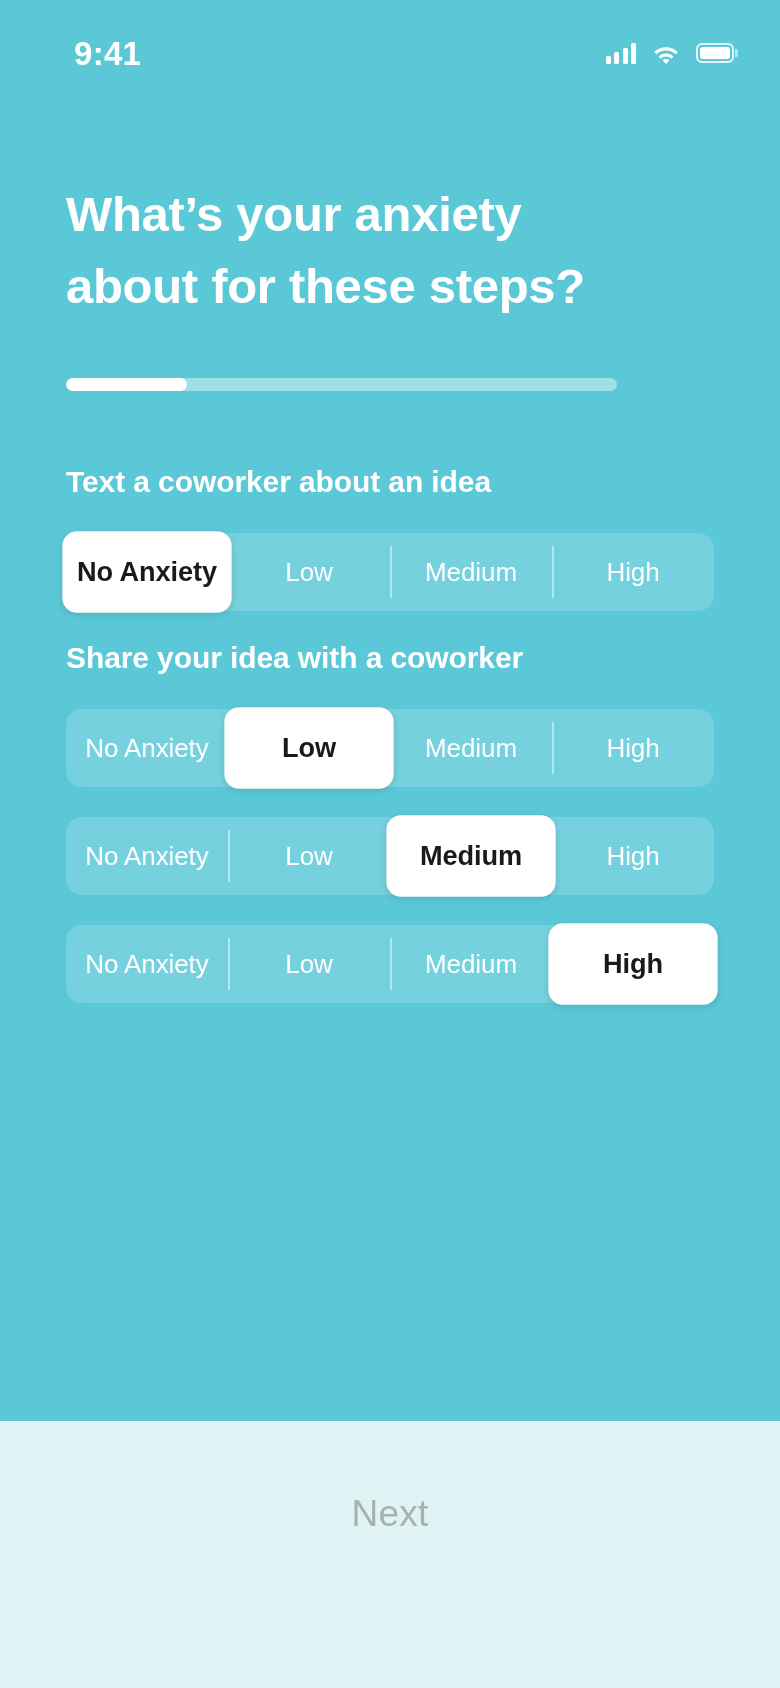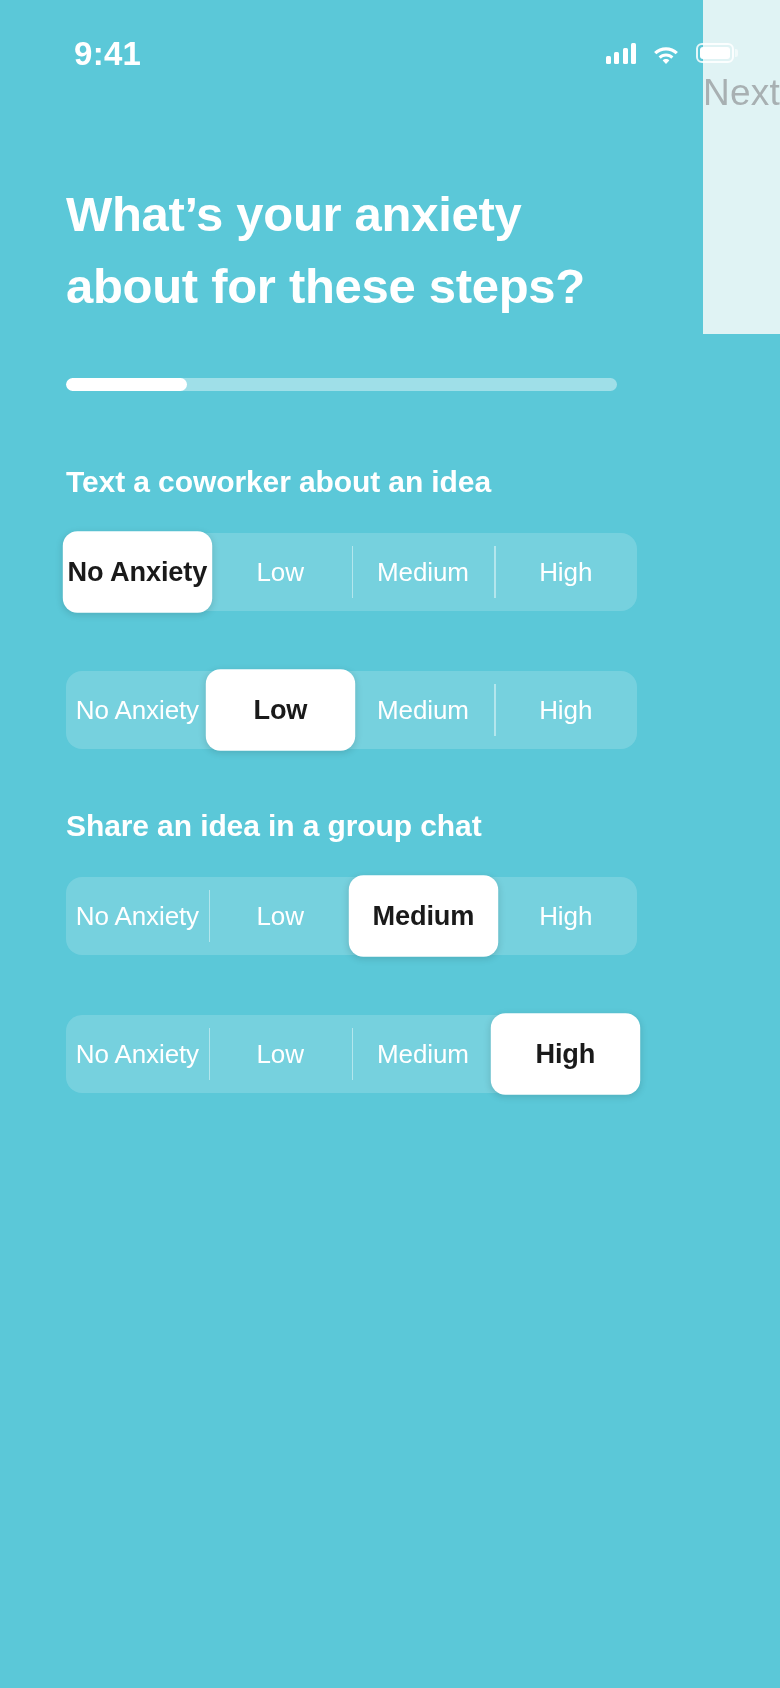--- a/index.html
+++ b/index.html
@@ -42,21 +42,21 @@
     content:""; position:absolute; right:-5.5px; top:50%;
     transform:translateY(-50%);
     width:3px; height:8px; background:rgba(255,255,255,.55);
     border-radius:0 2px 2px 0;
   }
   .ic-batt span { display:block; height:100%; width:100%; background:#fff; border-radius:3px; }
 
   
   .screen {
     position:absolute; top:0; left:0; right:0; bottom:0;
-    display:flex; flex-direction:row;
+    display:flex; flex-direction:column;
   }
   .content {
     flex:1 1 auto;
     padding:0 66px;
     padding-top:178px;
   }
 
   .title {
     color:#ffffff;
     font-size:49px;
@@ -76,21 +76,21 @@
     overflow:hidden;
   }
   .progress-fill {
     height:100%;
     background:#ffffff;
     border-radius:7px;
   }
 
   
   .questions { margin-top:74px; }
-  .qblock { margin-bottom:60px; }
+  .qblock { margin-bottom:30px; }
   .qblock:last-child { margin-bottom:0; }
 
   .qlabel {
     color:#ffffff;
     font-size:30px;
     font-weight:bold;
     letter-spacing:-0.1px;
     margin-bottom:34px;
     white-space:nowrap;
   }
@@ -130,21 +130,21 @@
     color:#1a1a1a;
     font-weight:bold;
     box-shadow:0 2px 7px rgba(0,0,0,0.13);
     transform:scale(1.045);
     z-index:3;
   }
 
   
   .footer {
     flex:0 0 auto;
-    height:334px;
+    height:267px;
     background:#e0f3f4;
     display:flex;
     align-items:flex-start;
     justify-content:center;
     padding-top:72px;
   }
   .next-btn {
     color:#a8b0b2;
     font-size:37px;
     font-weight:500;
@@ -193,29 +193,29 @@
         <div class="qblock">
           <div class="qlabel">Text a coworker about an idea</div>
           <div class="segment">
             <div class="seg-opt sel">No Anxiety</div>
             <div class="seg-opt">Low</div>
             <div class="seg-opt div">Medium</div>
             <div class="seg-opt div">High</div>
           </div>
         </div>
         <div class="qblock">
+          <div class="qlabel">Share your idea with a coworker</div>
           <div class="segment">
             <div class="seg-opt">No Anxiety</div>
             <div class="seg-opt sel">Low</div>
             <div class="seg-opt">Medium</div>
             <div class="seg-opt div">High</div>
           </div>
         </div>
         <div class="qblock">
-          <div class="qlabel">Share an idea in a group chat</div>
           <div class="segment">
             <div class="seg-opt">No Anxiety</div>
             <div class="seg-opt div">Low</div>
             <div class="seg-opt sel">Medium</div>
             <div class="seg-opt">High</div>
           </div>
         </div>
         <div class="qblock">
           <div class="segment">
             <div class="seg-opt">No Anxiety</div>

